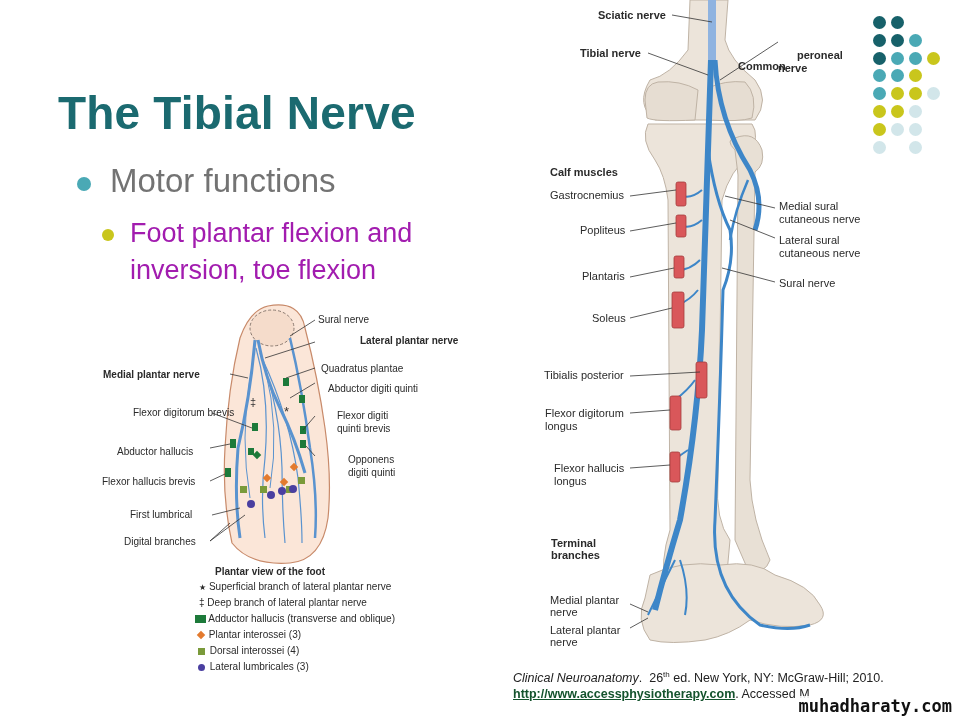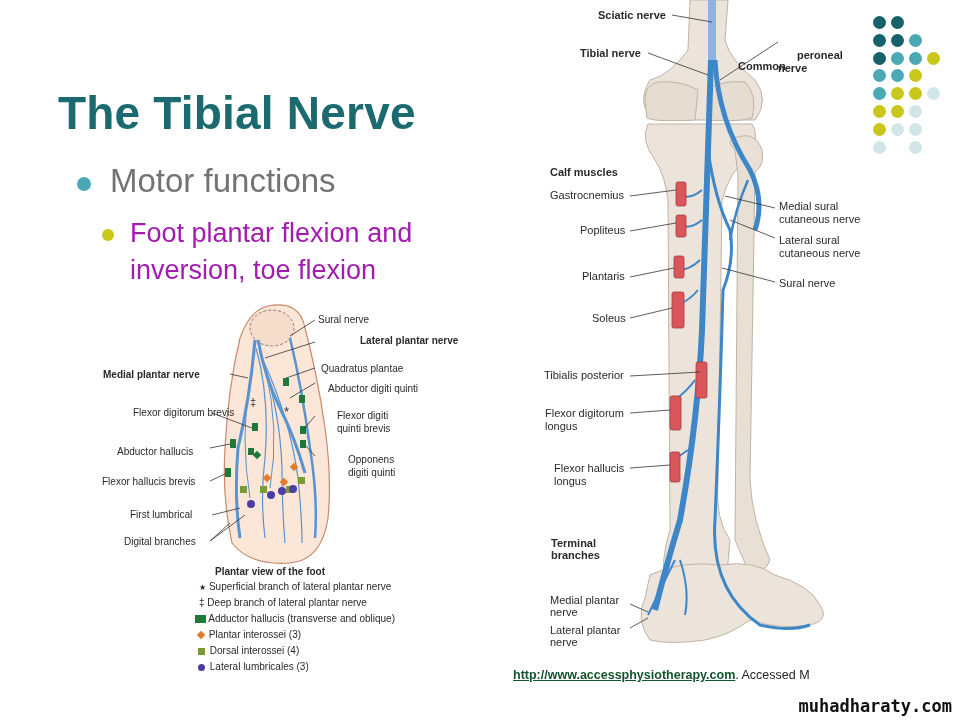--- a/index.html
+++ b/index.html
@@ -228,17 +228,20 @@
   <div class="leg" style="left:198px;top:661px;font-size:10px;">
     <span style="display:inline-block;width:7px;height:7px;border-radius:50%;background:#4a3fa0;vertical-align:middle;margin-right:2px;"></span>
     <span>Lateral lumbricales (3)</span>
   </div>
 </div>
 
 <div class="abs tiny"></div>
 
 <div class="abs caption">
   <div>
+    <i>Clinical Neuroanatomy</i>.&nbsp; <span>26</span><sup style="font-size:8px;">th</sup><span> ed. New York, NY: McGraw-Hill; 2010.</span>
+  </div>
+  <div>
     <a>http://www.accessphysiotherapy.com</a><span>. Accessed M</span>
   </div>
 </div>
 
 <div class="abs wm">muhadharaty.com</div>
 
 </body></html>

